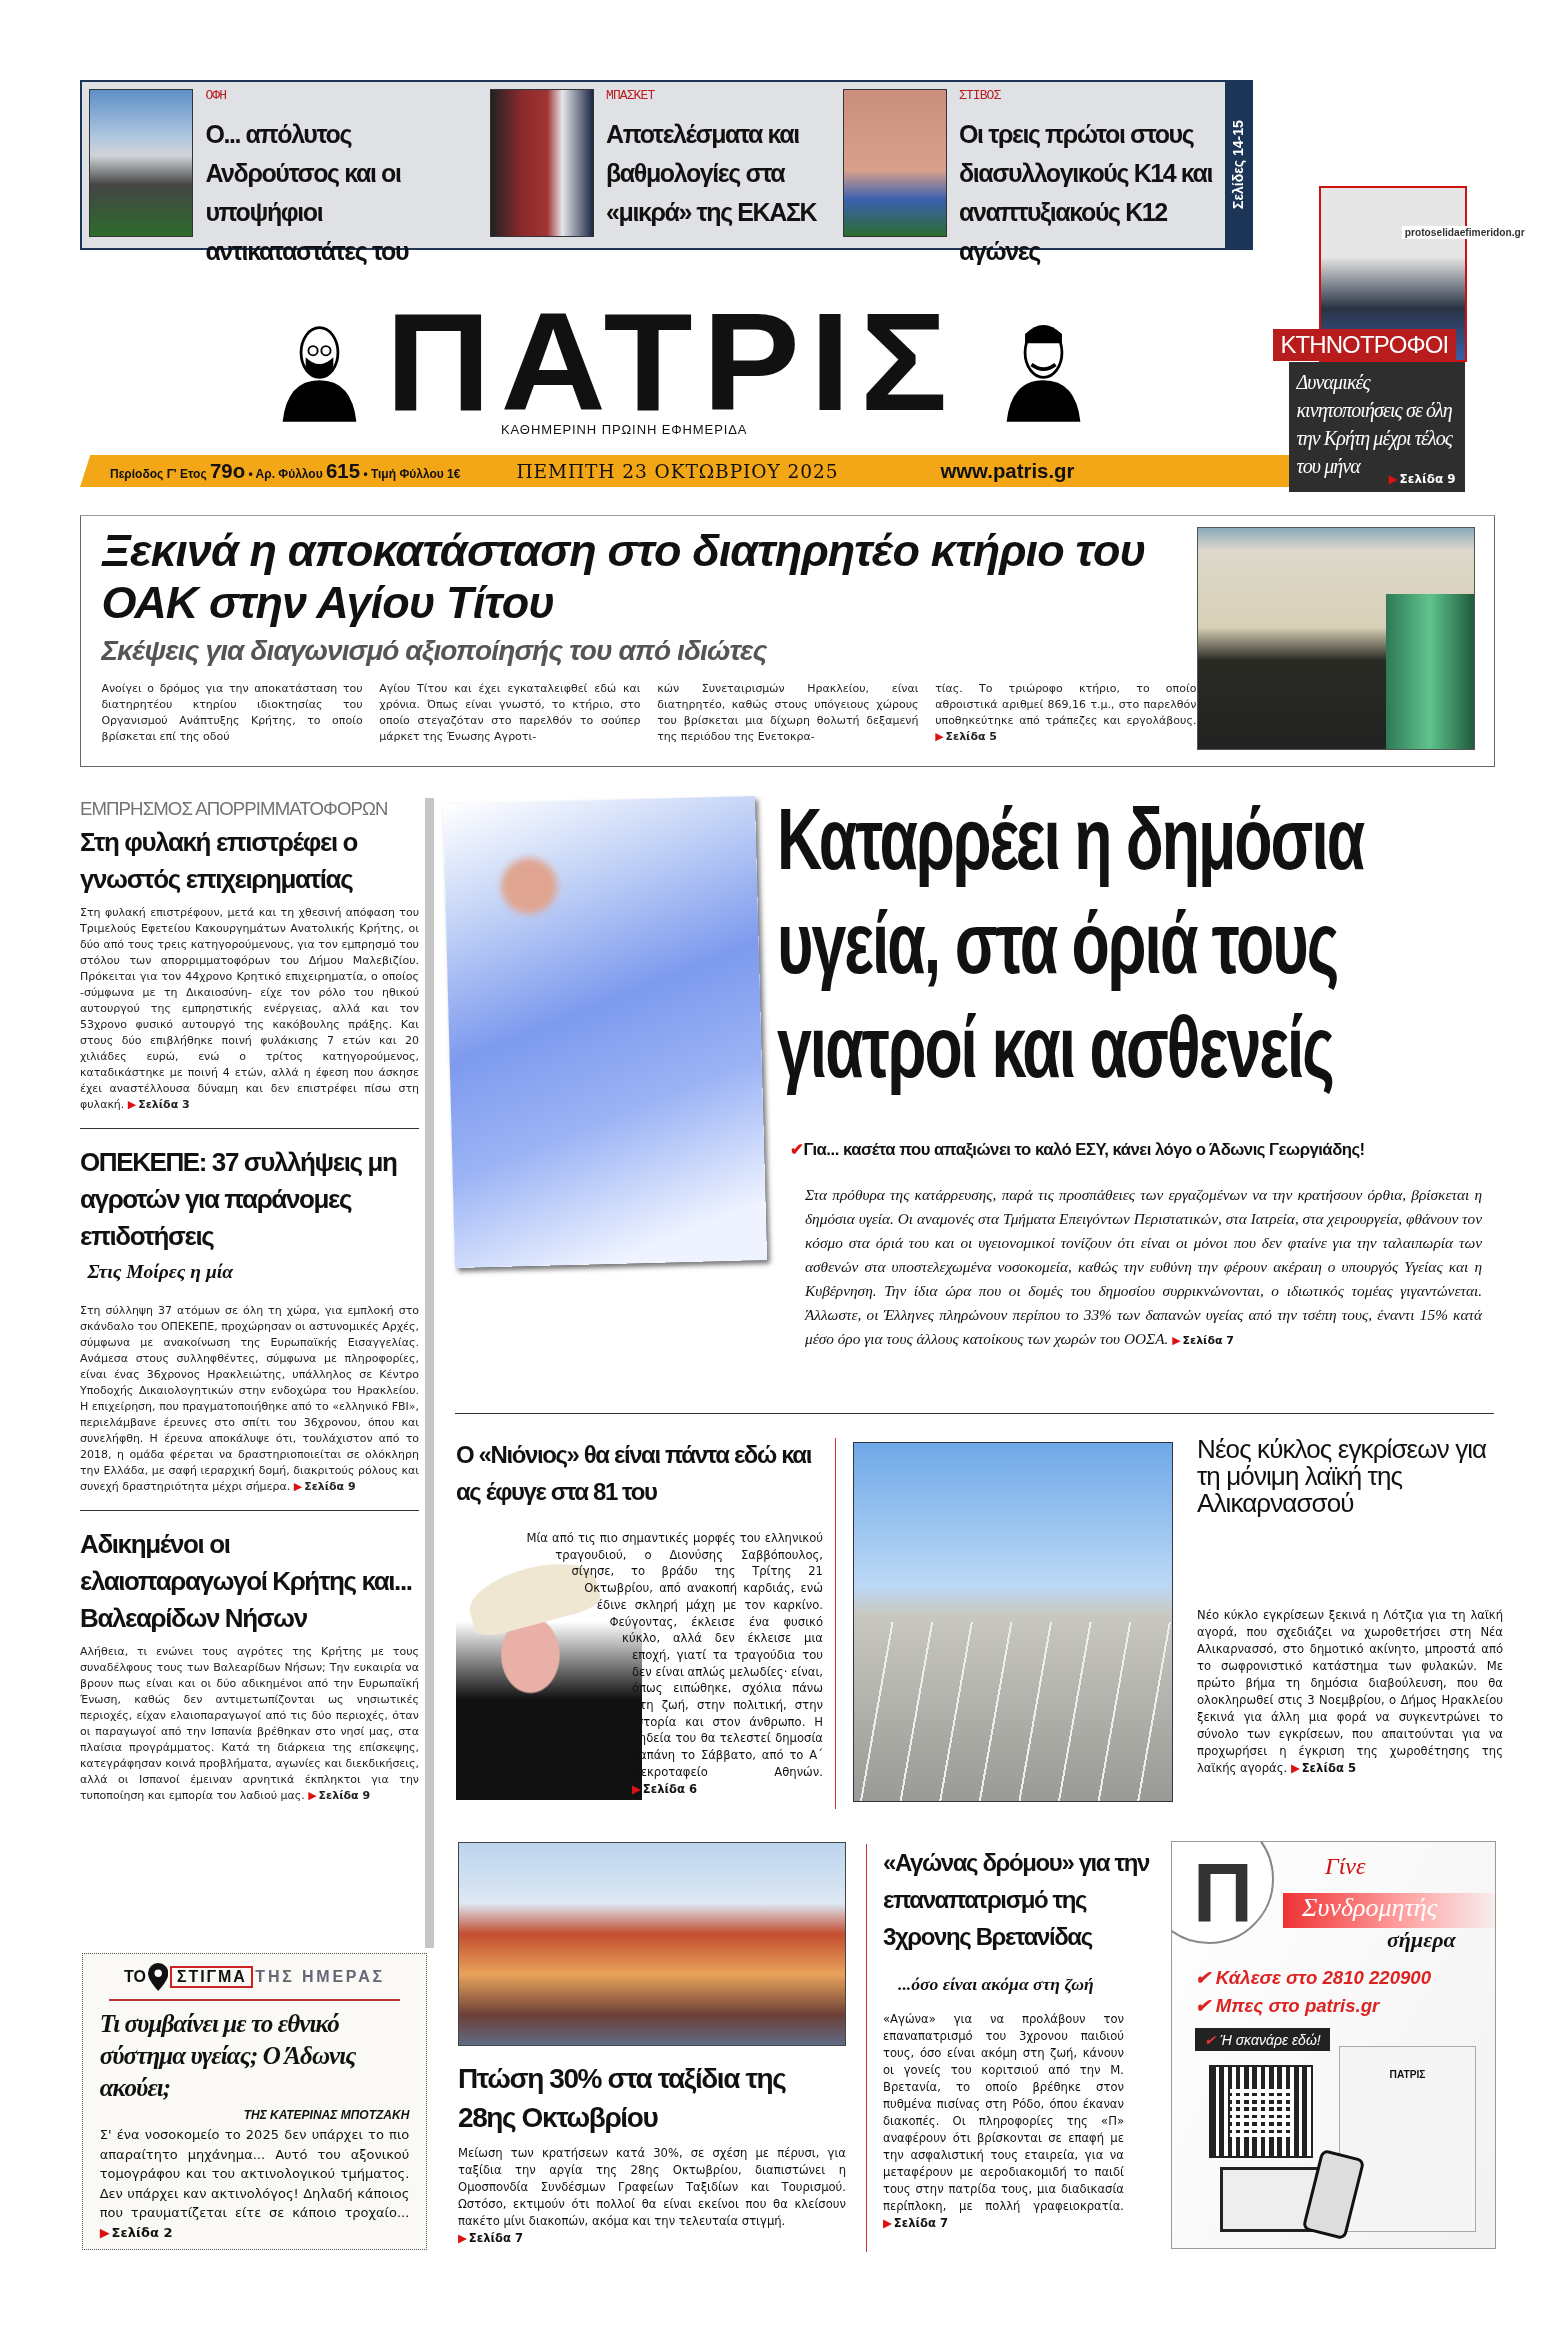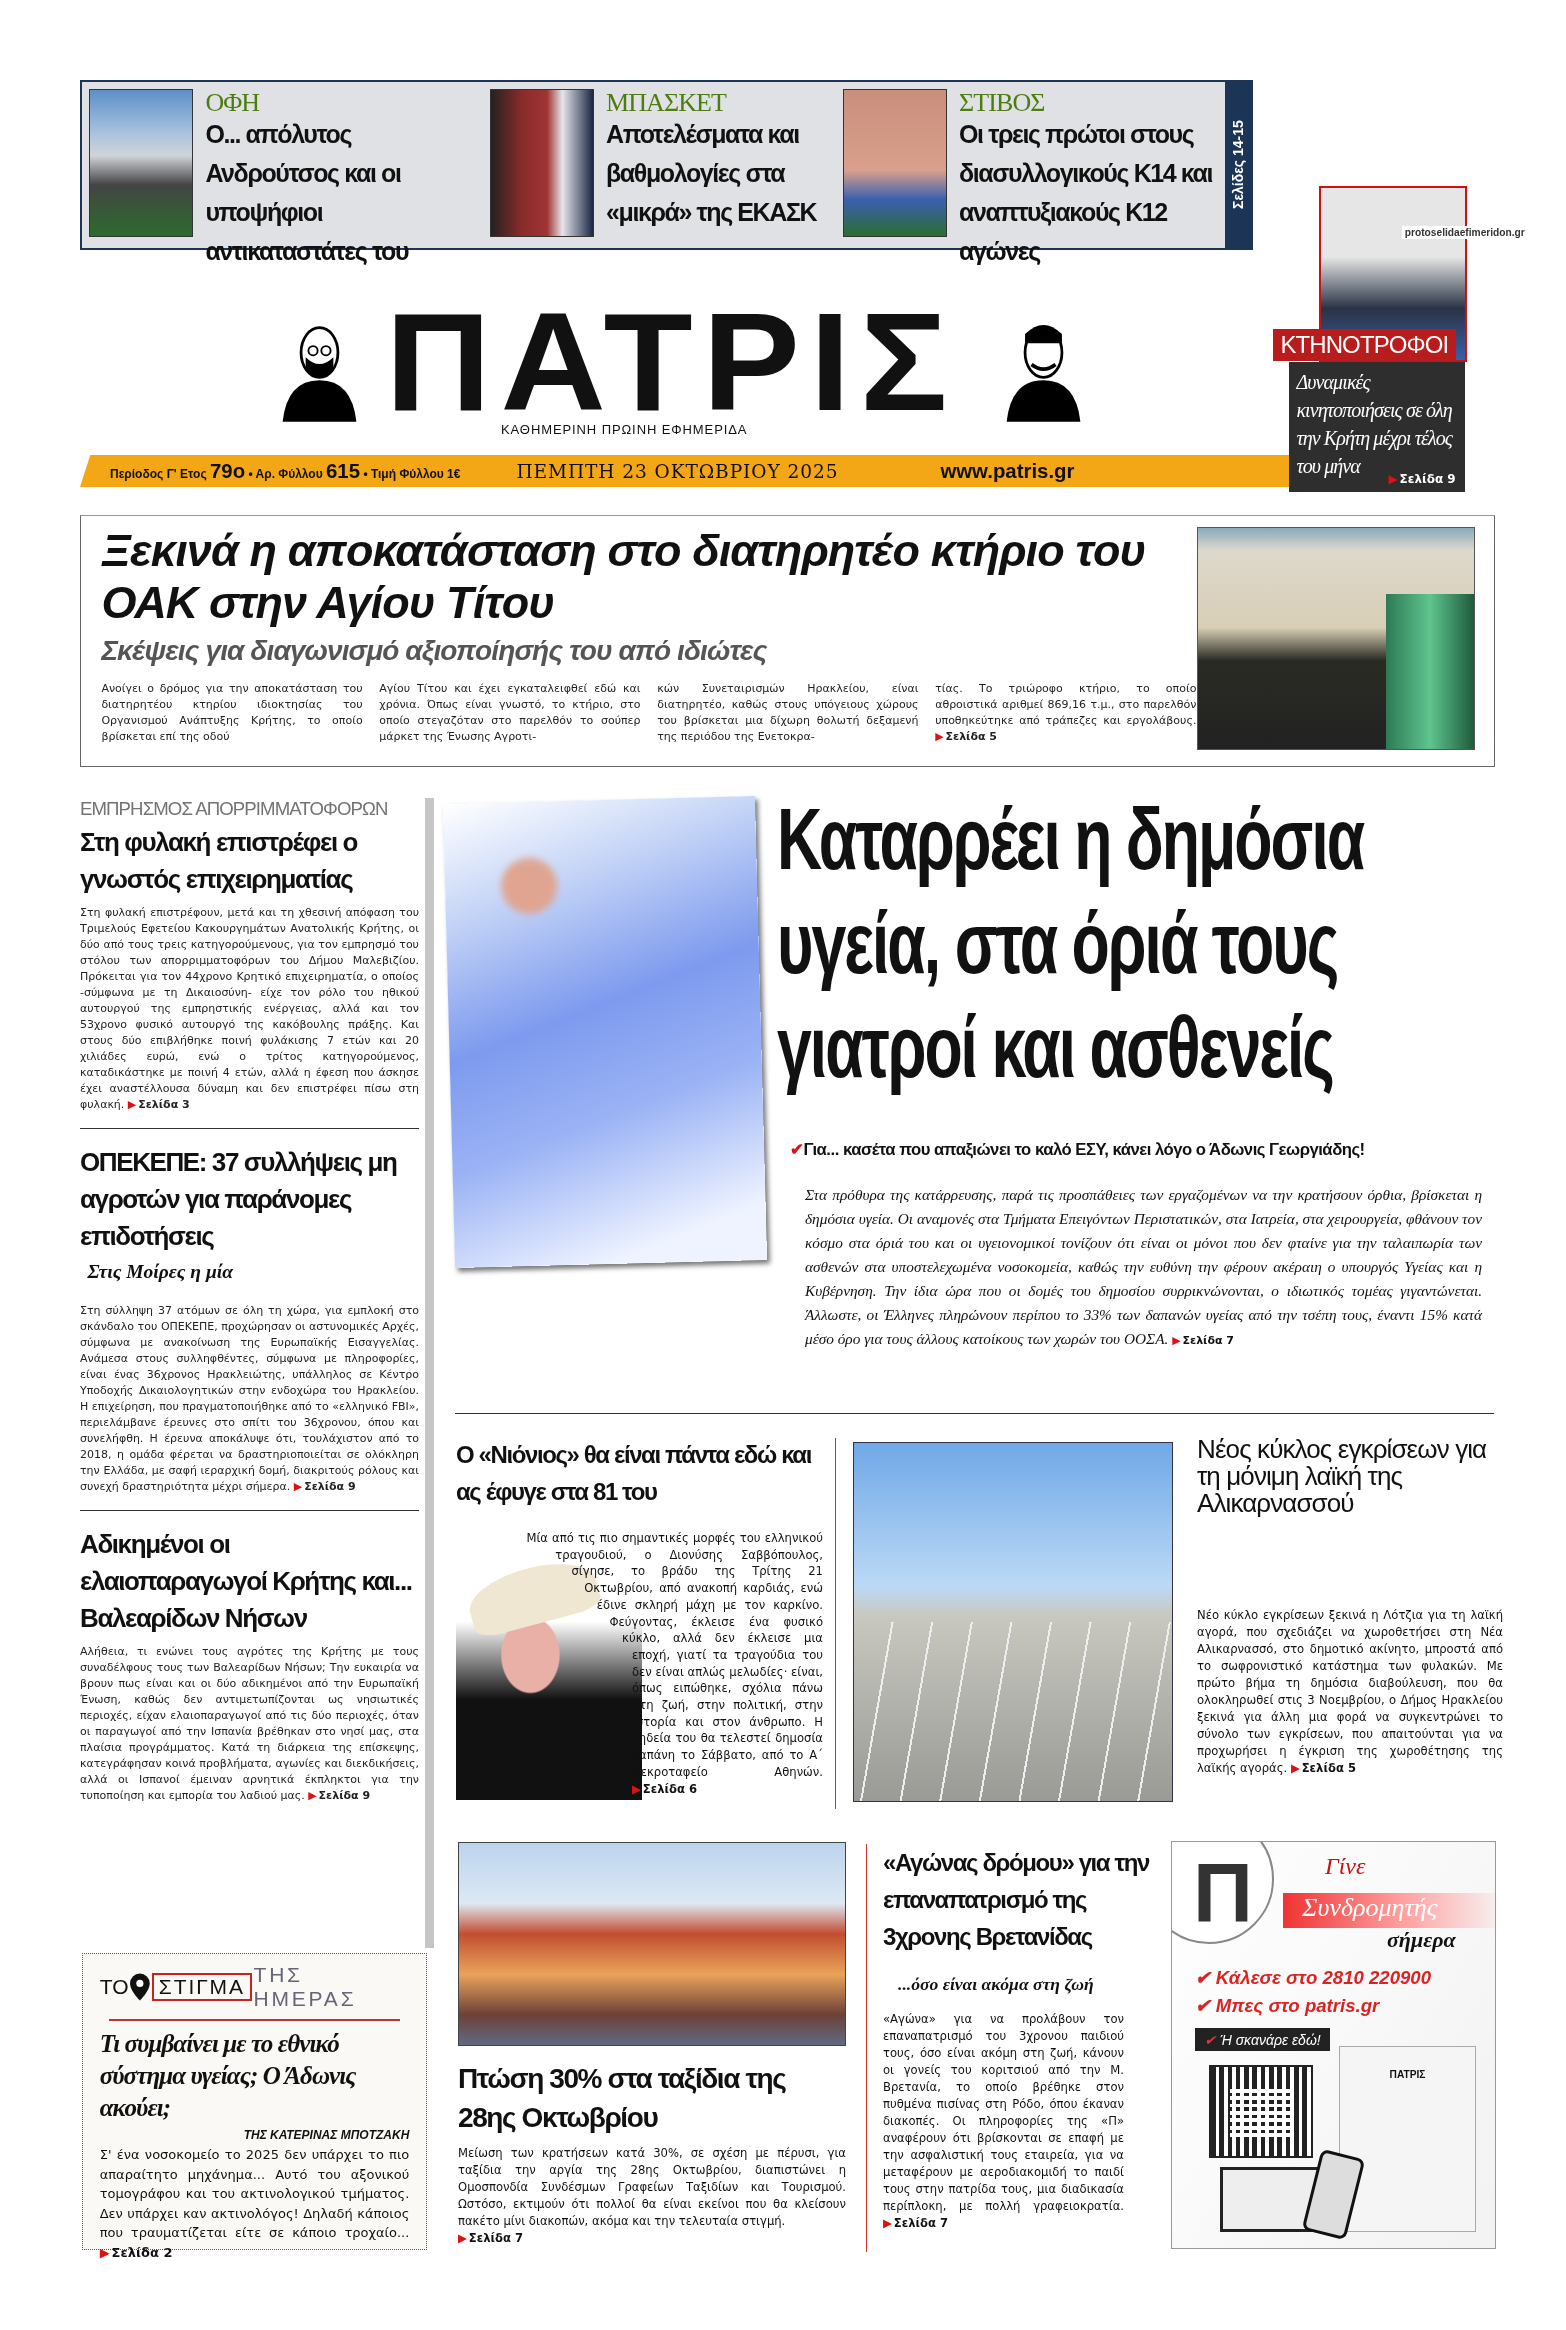--- a/index.html
+++ b/index.html
@@ -5,21 +5,21 @@
 *{box-sizing:border-box;margin:0;padding:0}
 body{width:1567px;height:2330px;background:#fff;position:relative;overflow:hidden;font-family:"Liberation Sans",sans-serif;color:#111}
 .abs{position:absolute}
 .body-text{font-family:"DejaVu Sans",sans-serif;font-size:11px;line-height:16px;text-align:justify;color:#222}
 .sel{font-weight:bold;font-family:"DejaVu Sans",sans-serif;white-space:nowrap}
 .sel .arr{color:#d11;margin-right:1.9px}
 
 #sports{left:80px;top:80px;width:1173px;height:170px;background:#dfe1e5;border:2.8px solid #1c3557}
 .sp-item{position:absolute;top:7.4px;height:148px}
 .sp-img{position:absolute;top:0;width:104px;height:148px;border:0.9px solid #333}
-.sp-cat{position:absolute;color:#4d7c0f;font-size:26px;font-family:Liberation Serif, serif;letter-spacing:-0.9px;top:-1.9px}
+.sp-cat{position:absolute;color:#b91c1c;font-size:13px;font-family:Liberation Mono, monospace;letter-spacing:-0.9px;top:-1.9px}
 .sp-title{position:absolute;top:26px;font-weight:bold;font-size:25px;line-height:39px;letter-spacing:-1.4px}
 #pages-tab{position:absolute;right:0;top:0;width:26px;height:100%;background:#1c3557;color:#fff;font-size:14px;font-weight:bold;writing-mode:vertical-rl;transform:rotate(180deg);display:flex;align-items:center;justify-content:center}
 
 #masthead{left:278px;top:292px;width:798px;height:148px}
 #logo{position:absolute;left:121px;top:0;font-size:139px;font-weight:bold;letter-spacing:9.3px;line-height:139px;font-family:"Liberation Sans",sans-serif;transform:scaleX(1.05)}
 .portrait{position:absolute;top:28px;width:83px;height:102px}
 #tagline{position:absolute;left:223px;top:130px;font-size:13px;font-weight:normal;letter-spacing:0.9px}
 #infobar{left:80px;top:455px;width:1289px;height:32px;background:#f3a616;display:flex;align-items:center;clip-path:polygon(0.8% 0,100% 0,99.6% 100%,0 100%)}
 #info-left{margin-left:30px;font-size:12px;font-weight:bold;color:#111}
 #info-left b{font-size:20.4px}
@@ -40,21 +40,21 @@
 #oak-img{position:absolute;right:18.6px;top:11px;width:278px;height:223px;border:0.9px solid #555;background:linear-gradient(#8ab 0,#ddd8cc 10%,#d8cfb6 45%,#2a2a24 60%,#222 100%)}
 #oak-img:after{content:"";position:absolute;right:0;top:30%;width:32%;height:70%;background:linear-gradient(90deg,#2d7a55,#5fc48e,#1f5a3c)}
 
 #leftcol{left:80px;top:798px;width:339px}
 .kicker-red{color:#737373;font-size:18.6px;letter-spacing:-0.9px}
 .lhead{font-weight:bold;font-size:26px;line-height:37px;letter-spacing:-1.4px;margin-top:3.7px}
 .hr{height:0.9px;background:#333;margin:15px 0}
 #grey-rule{left:425px;top:798px;width:9.3px;height:1150px;background:#c6c6c6}
 
 #stigma{left:82px;top:1953px;width:345px;height:297px;border:1.9px dotted #555;background:#faf9f5;padding:9.3px 16.7px}
-#stigma-head{display:flex;align-items:center;gap:2px;justify-content:center;font-weight:normal;font-size:21px}
+#stigma-head{display:flex;align-items:center;gap:2px;justify-content:center;font-weight:bold;font-size:16px}
 #stigma-head .box{border:2.8px solid #c22;padding:0 4.6px;letter-spacing:1.9px}
 #stigma-head .gray{color:#667;letter-spacing:2.8px}
 #stigma-rule{height:1.9px;background:#b33;margin:7.4px 9.3px}
 #stigma-title{font-family:"Liberation Serif",serif;font-style:italic;font-weight:bold;font-size:25px;line-height:32px;letter-spacing:-0.9px}
 #stigma-author{text-align:right;font-style:italic;font-weight:bold;font-size:12px;margin:3.7px 0 3.7px}
 #stigma-body{font-family:"DejaVu Sans",sans-serif;font-size:13px;line-height:19.5px;text-align:justify}
 
 #main-photo{left:449px;top:800px;width:312px;height:464px;background:linear-gradient(160deg,#fff 0%,#c7d6f7 20%,#7d9aee 45%,#9bb3f5 65%,#eef3ff 90%);box-shadow:2.8px 3.7px 5.6px #777;transform:rotate(-1.5deg)}
 #main-photo:before{content:"";position:absolute;left:56px;top:56px;width:56px;height:56px;border-radius:50%;background:#e0a590;filter:blur(3.7px)}
 #main-head{left:777px;top:787px;font-size:87px;line-height:104px;font-weight:bold;letter-spacing:-2.8px;transform:scaleX(0.72);transform-origin:0 0;width:1020px}

